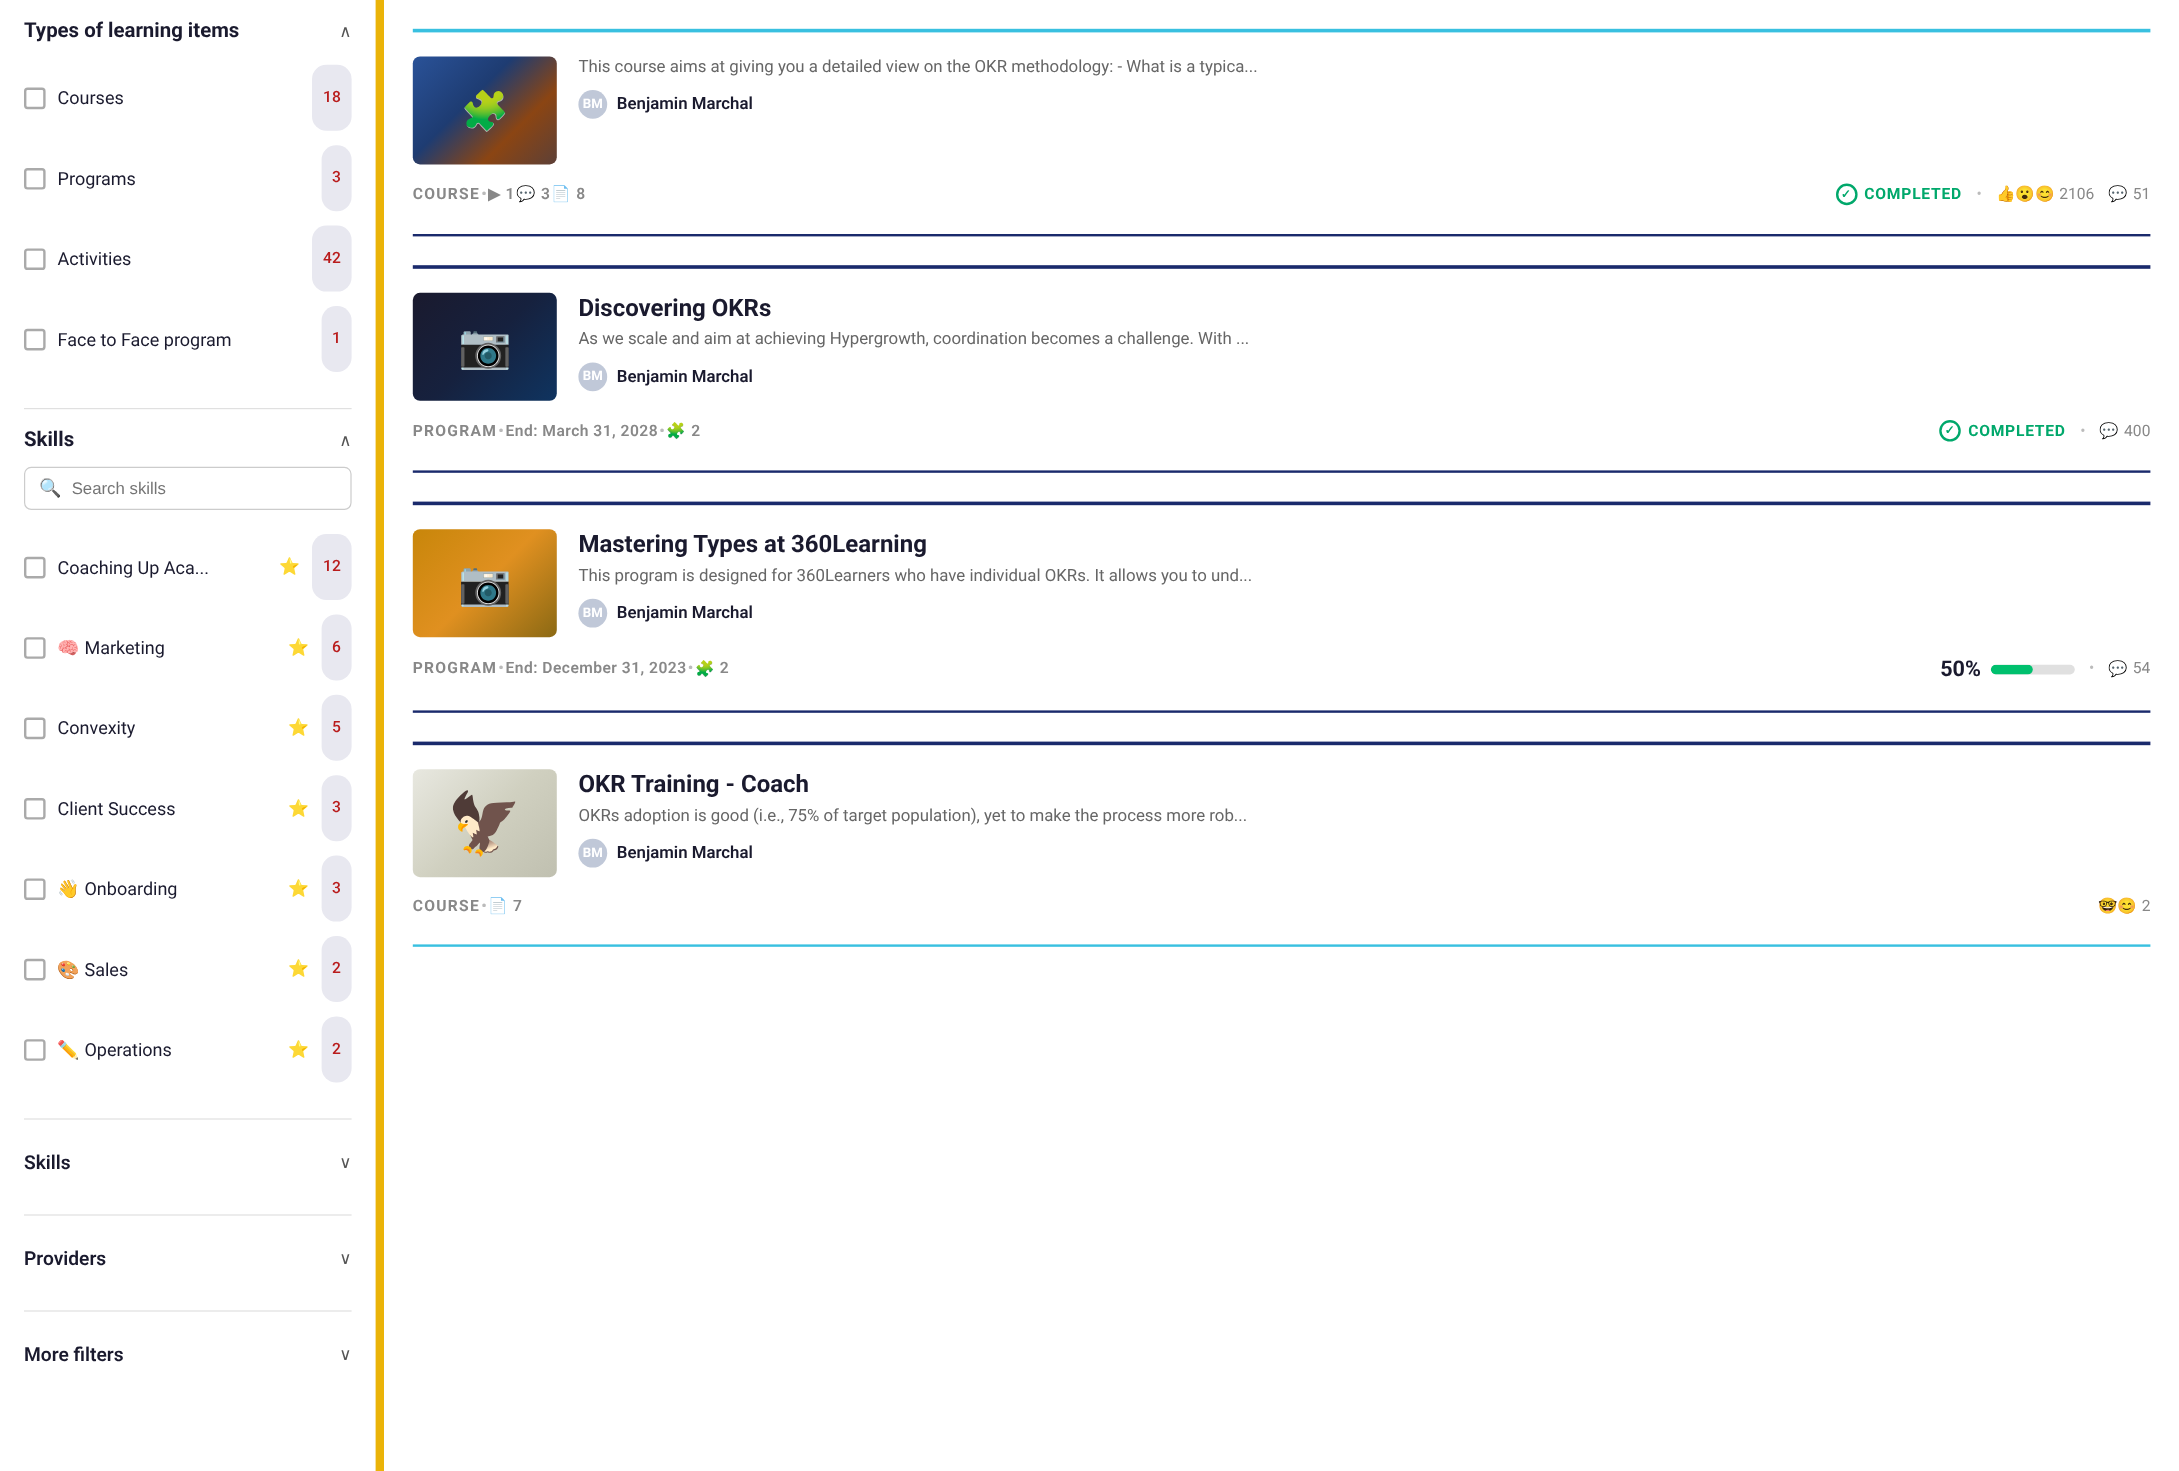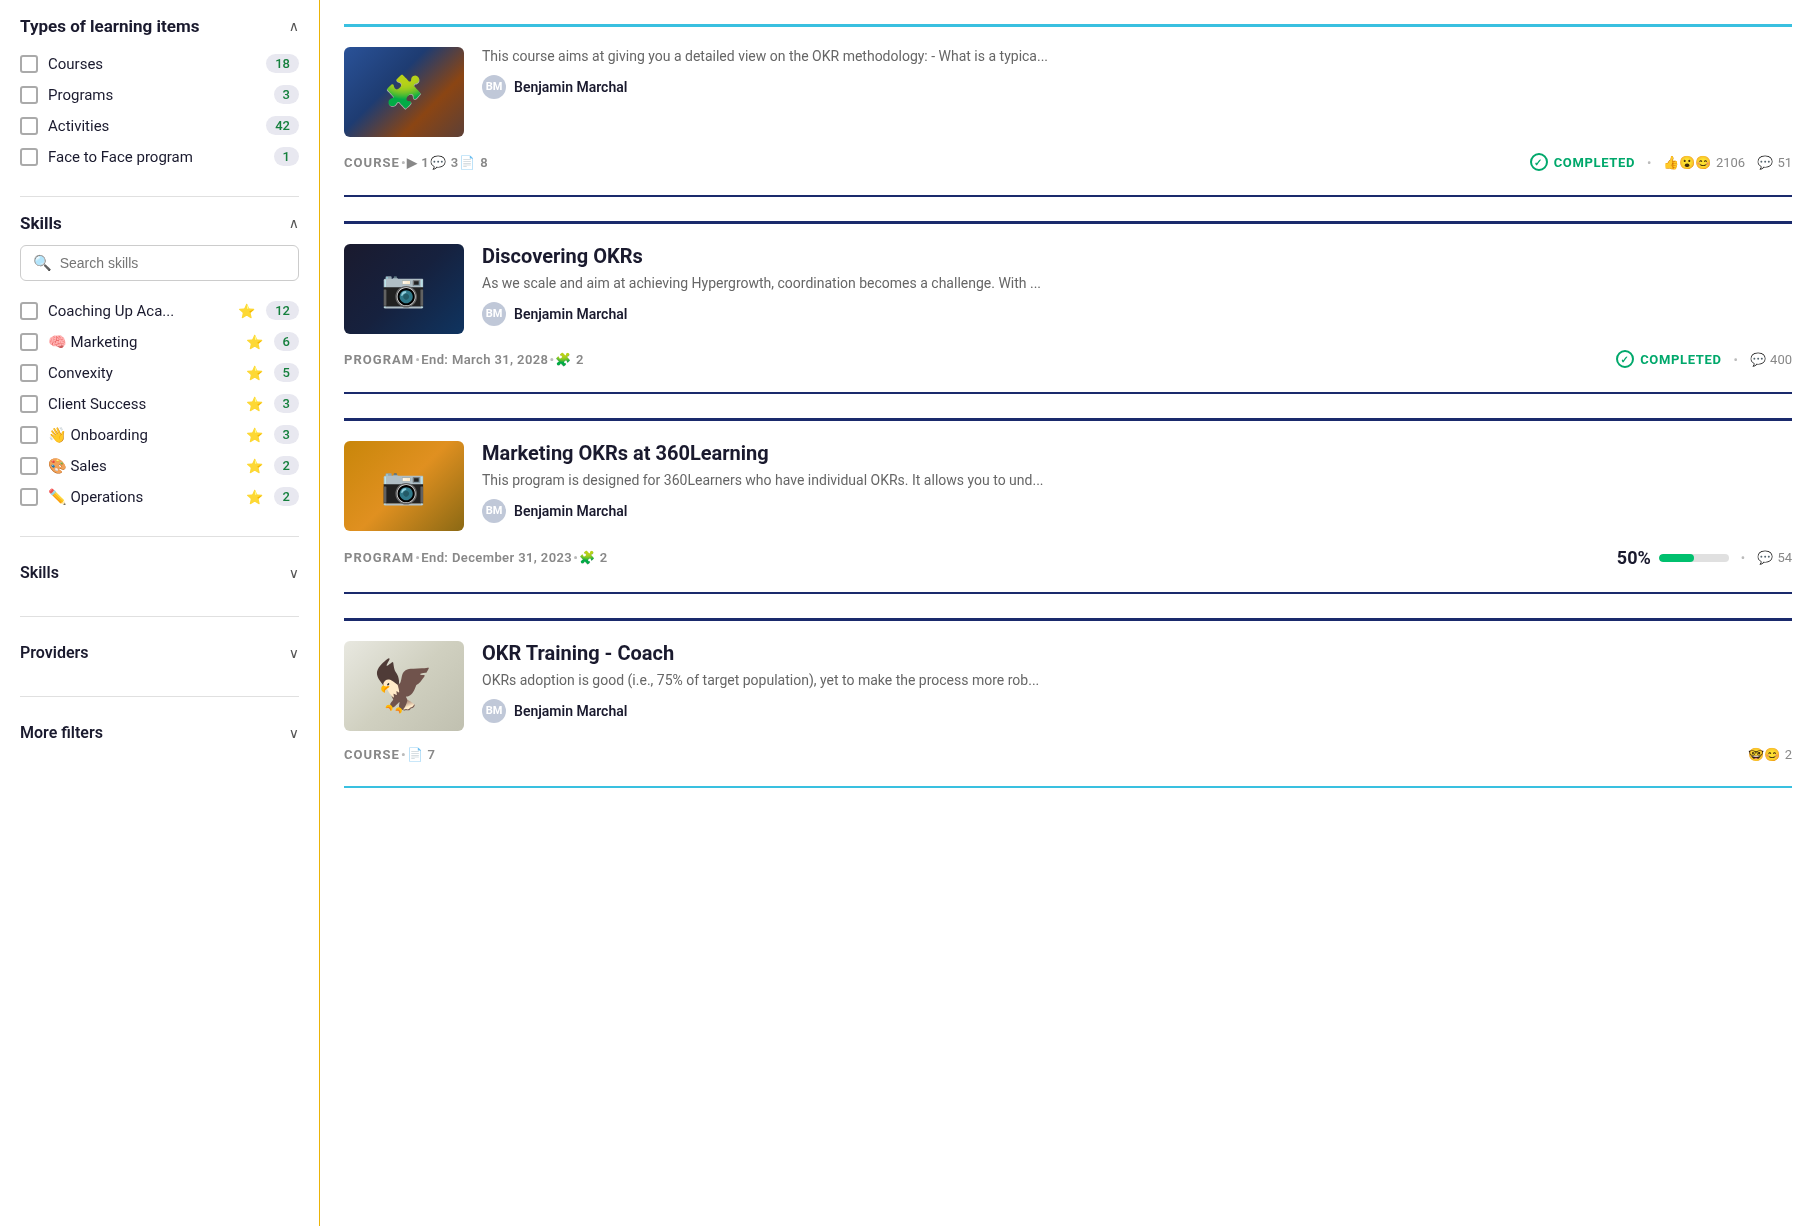--- a/index.html
+++ b/index.html
@@ -9,21 +9,21 @@
       color: #1a1a2e;
       display: flex;
       min-height: 100vh;
     }
 
     
     .sidebar {
       width: 320px;
       min-width: 320px;
       padding: 16px 20px;
-      border-right: 1px solid #eab308;
+      border-right: 7px solid #eab308;
       overflow-y: auto;
     }
 
     .filter-section {
       margin-bottom: 24px;
     }
 
     .filter-section-header {
       display: flex;
       justify-content: space-between;
@@ -62,23 +62,23 @@
     }
 
     .filter-item-label {
       font-size: 15px;
       color: #1a1a2e;
       flex: 1;
     }
 
     .filter-badge {
       background: #e8e8f0;
-      color: #15803d;
+      color: #b91c1c;
       border-radius: 12px;
-      padding: 2px 9px;
+      padding: 20px 9px;
       font-size: 13px;
       font-weight: 500;
     }
 
     .search-box {
       display: flex;
       align-items: center;
       border: 1px solid #ccc;
       border-radius: 6px;
       padding: 8px 12px;
@@ -577,21 +577,21 @@
     </div>
   </div>
 
   <div class="learning-card">
     <div class="card-dark-top"></div>
     <div style="height:20px"></div>
     <div class="card-inner">
       <div class="card-top">
         <div class="card-thumbnail-camera2">📷</div>
         <div class="card-info">
-          <div class="card-title">Marketing OKRs at 360Learning</div>
+          <div class="card-title">Mastering Types at 360Learning</div>
           <div class="card-description">This program is designed for 360Learners who have individual OKRs. It allows you to und...</div>
           <div class="card-author">
             <div class="author-avatar">BM</div>
             <span>Benjamin Marchal</span>
           </div>
         </div>
       </div>
       <div class="card-meta">
         <div class="card-meta-left">
           <span class="meta-type">PROGRAM</span>

